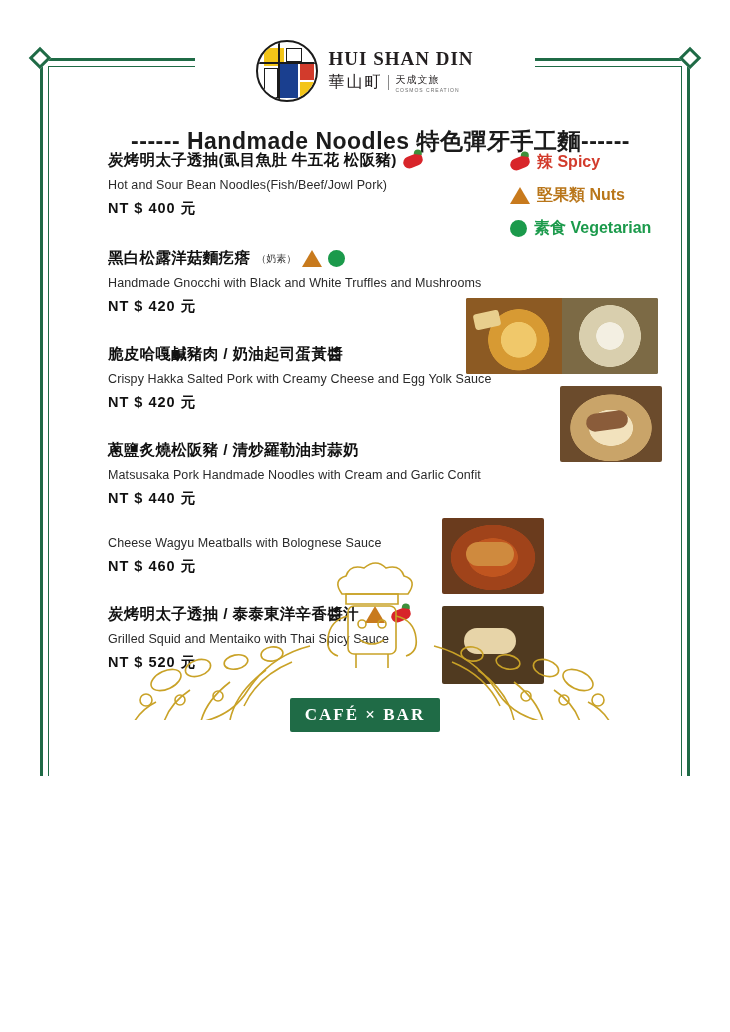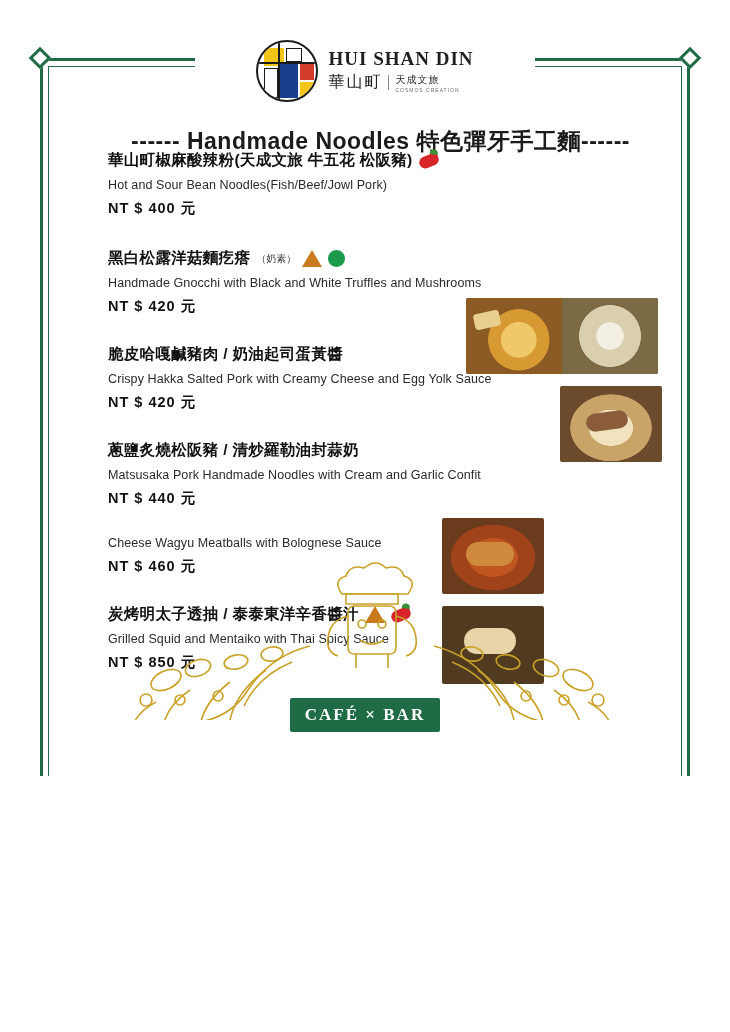--- a/index.html
+++ b/index.html
@@ -240,26 +240,40 @@
         <div class="logo-sub">
           <div class="logo-sub-cn">天成文旅</div>
           <div class="logo-sub-en">COSMOS CREATION</div>
         </div>
       </div>
     </div>
   </div>
 
   <div class="section-title">------ Handmade Noodles 特色彈牙手工麵------</div>
 
+  <div class="legend">
+    <div class="legend-row">
+      <span class="ic-chili"></span>
+      <span class="legend-label spicy">辣 Spicy</span>
+    </div>
+    <div class="legend-row">
+      <span class="ic-tri"></span>
+      <span class="legend-label nuts">堅果類 Nuts</span>
+    </div>
+    <div class="legend-row">
+      <span class="ic-circle"></span>
+      <span class="legend-label veg">素食 Vegetarian</span>
+    </div>
+  </div>
 
   <div class="menu">
 
     <div class="item item-1">
       <div class="item-name-row">
-        <span class="item-name">華山町椒麻酸辣粉(天成文旅 牛五花 松阪豬)</span>
+        <span class="item-name">炭烤明太子透抽(虱目魚肚 牛五花 松阪豬)</span>
         <span class="ic-chili"></span>
       </div>
       <div class="item-en">Hot and Sour Bean Noodles(Fish/Beef/Jowl Pork)</div>
       <div class="item-price">NT $ 400 元</div>
     </div>
 
     <div class="item item-2">
       <div class="item-name-row">
         <span class="item-name">黑白松露洋菇麵疙瘩</span>
         <span class="item-note">（奶素）</span>
@@ -291,21 +305,21 @@
       <div class="item-price">NT $ 460 元</div>
     </div>
 
     <div class="item item-6">
       <div class="item-name-row">
         <span class="item-name">炭烤明太子透抽 / 泰泰東洋辛香醬汁</span>
         <span class="ic-tri"></span>
         <span class="ic-chili"></span>
       </div>
       <div class="item-en">Grilled Squid and Mentaiko with Thai Spicy Sauce</div>
-      <div class="item-price">NT $ 850 元</div>
+      <div class="item-price">NT $ 520 元</div>
     </div>
 
   </div>
 
   <div class="photo ph-a">
     <div class="half h1"></div>
       <div class="half h2"></div>
   </div>
   <div class="photo ph-b"></div>
   <div class="photo ph-c"></div>

